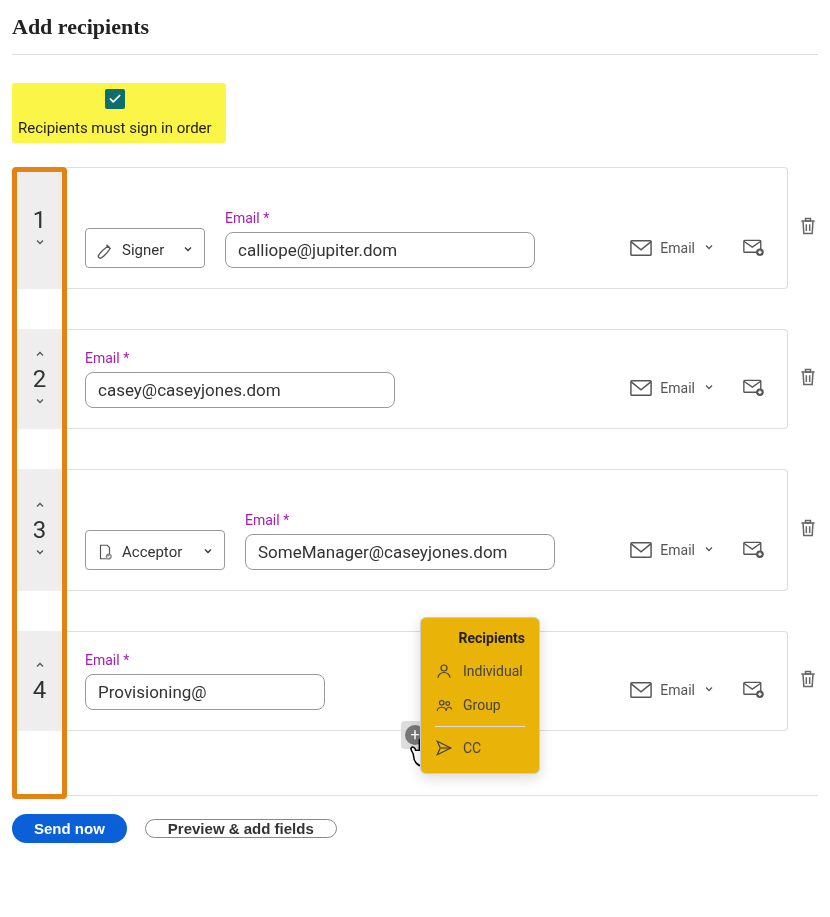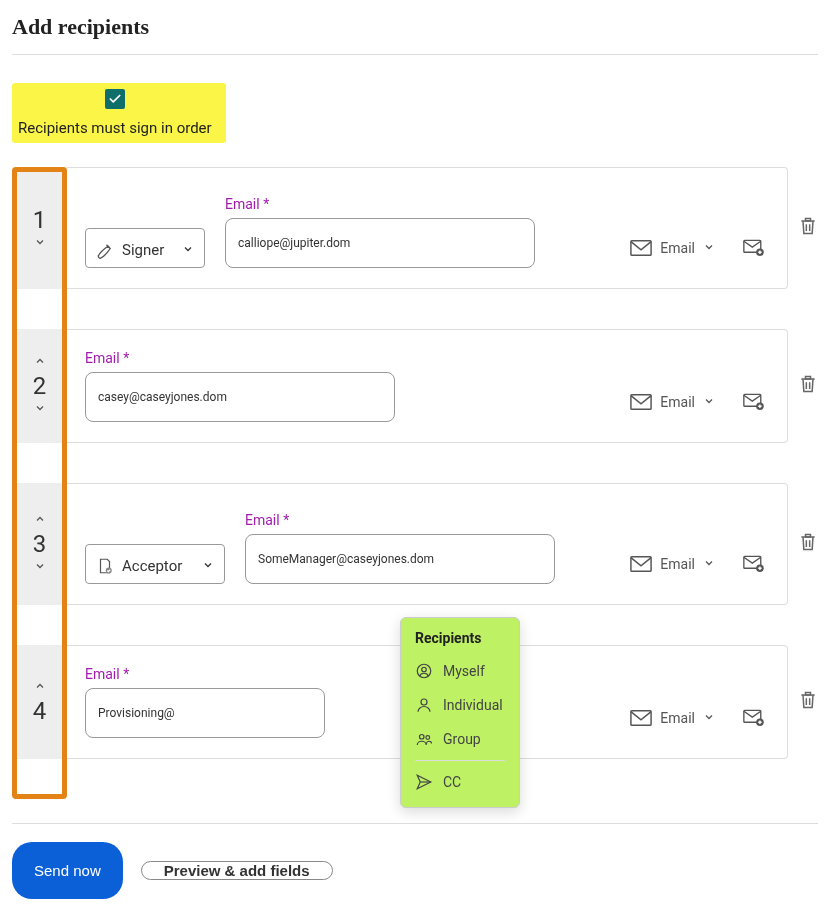--- a/index.html
+++ b/index.html
@@ -124,24 +124,24 @@
     max-width: 310px;
   }
   .email-label {
     font-size: 14px;
     color: #a21caf;
   }
   .email-input {
     border: 1px solid #999;
     border-radius: 8px;
     padding: 9px 12px;
-    font-size: 12px;
+    font-size: 17px;
     color: #333;
     width: 100%;
-    height: 50px;
+    height: 36px;
     font-family: inherit;
   }
 
   .deliver-select {
     display: flex;
     align-items: center;
     gap: 8px;
     font-size: 14px;
     color: #555;
     cursor: pointer;
@@ -167,29 +167,30 @@
     margin-left: 10px;
     align-self: center;
     color: #666;
     cursor: pointer;
   }
   .delete-btn svg { width: 20px; height: 22px; }
 
   
   .popover {
     position: absolute;
-    left: 388px;
+    left: 408px;
     top: 450px;
     width: 120px;
-    background: #bef264;
+    background: #eab308;
     border: 1px solid #ccc;
     border-radius: 6px;
     box-shadow: 0 4px 14px rgba(0,0,0,0.15);
     padding: 10px 0 8px 0;
     z-index: 50;
+    text-align: right;
   }
   .popover-title {
     font-size: 14px;
     font-weight: 700;
     padding: 2px 14px 8px 14px;
   }
   .popover-item {
     display: flex;
     align-items: center;
     gap: 10px;
@@ -249,23 +250,23 @@
     gap: 18px;
     align-items: center;
     border-top: 1px solid #ddd;
     padding-top: 18px;
   }
   .btn-primary {
     background: #0b60d8;
     color: #fff;
     border: none;
     border-radius: 20px;
-    padding: 20px 22px;
+    padding: 6px 22px;
     font-size: 15px;
-    font-weight: 400;
+    font-weight: 700;
     cursor: pointer;
   }
   .btn-secondary {
     background: #fff;
     color: #333;
     border: 1.5px solid #888;
     border-radius: 20px;
     padding: 0 22px;
     font-size: 15px;
     font-weight: 600;
@@ -484,28 +485,20 @@
           <path d="M6 6l1 15h10l1-15"></path>
           <path d="M10 10v8M14 10v8"></path>
         </svg>
     </div>
   </div>
 
   <div class="popover">
     <div class="popover-title">Recipients</div>
     <div class="popover-item">
       <svg viewBox="0 0 24 24" fill="none" stroke="currentColor" stroke-width="1.6">
-          <circle cx="12" cy="12" r="9"></circle>
-          <circle cx="12" cy="10" r="3"></circle>
-          <path d="M6 19c1-3 4-4 6-4s5 1 6 4"></path>
-        </svg>
-      <span>Myself</span>
-    </div>
-    <div class="popover-item">
-      <svg viewBox="0 0 24 24" fill="none" stroke="currentColor" stroke-width="1.6">
           <circle cx="12" cy="8" r="4"></circle>
           <path d="M4 21c0-4 4-7 8-7s8 3 8 7"></path>
         </svg>
       <span>Individual</span>
     </div>
     <div class="popover-item">
       <svg viewBox="0 0 24 24" fill="none" stroke="currentColor" stroke-width="1.6">
           <circle cx="9" cy="9" r="3"></circle>
           <circle cx="17" cy="10" r="2.5"></circle>
           <path d="M3 20c0-3 3-5 6-5s6 2 6 5"></path>

